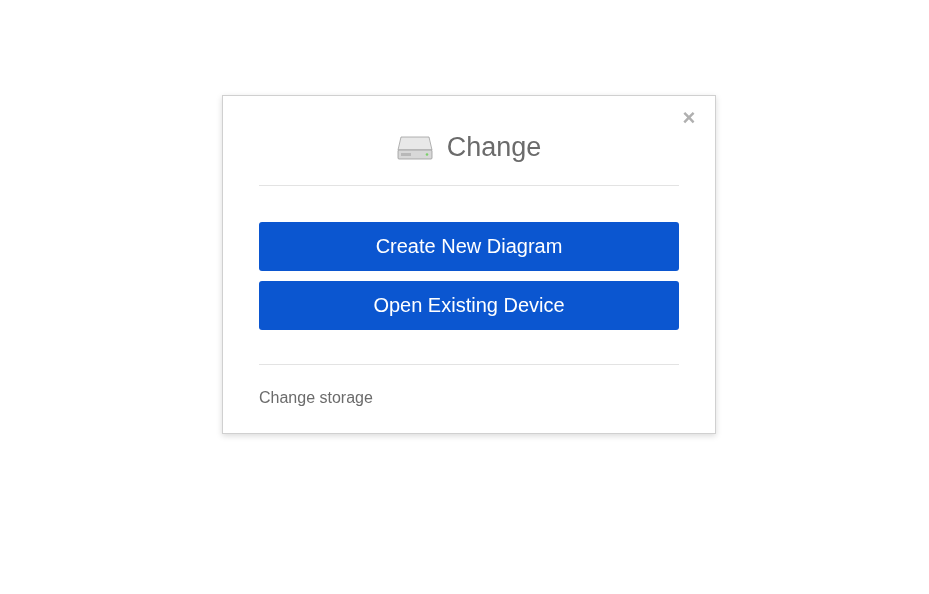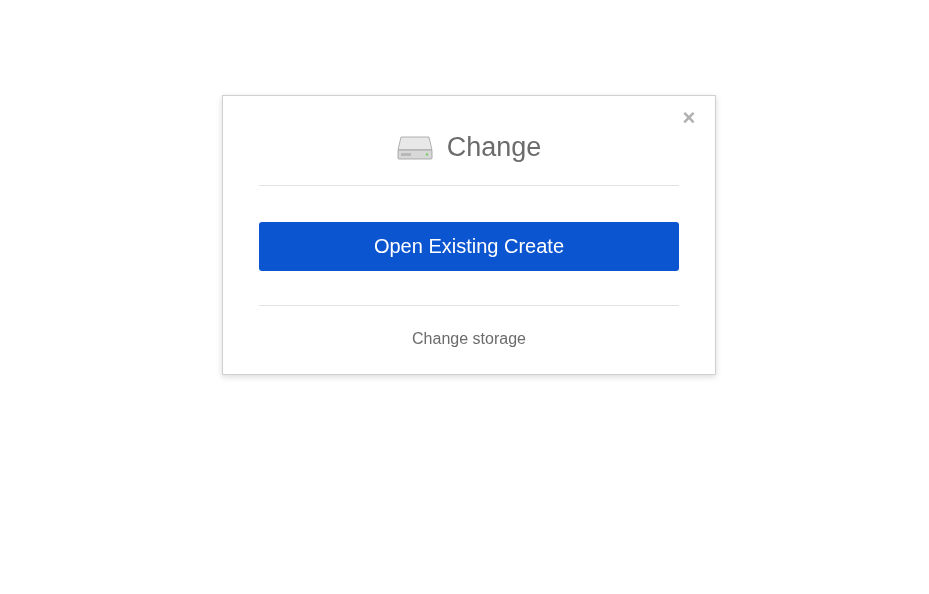--- a/index.html
+++ b/index.html
@@ -69,21 +69,21 @@
       color: #ffffff;
       border: none;
       border-radius: 3px;
       font-size: 20px;
       font-weight: 400;
       padding: 13px 0;
       cursor: pointer;
       font-family: inherit;
     }
     .footer {
-      text-align: center;
+      text-align: left;
       padding-top: 24px;
     }
     .change-link {
       color: #6b6b6b;
       font-size: 16px;
       cursor: pointer;
     }
   </style>
 </head>
 <body>
@@ -100,20 +100,21 @@
         <path d="M 4 2 L 32 2 L 35 15 L 1 15 Z" fill="#e8e8e8" stroke="#a0a0a0" stroke-width="0.8"></path>
         <rect x="1" y="15" width="34" height="9" rx="1" fill="#d8d8d8" stroke="#999" stroke-width="0.8"></rect>
         <rect x="4" y="18" width="10" height="3" fill="#b8b8b8"></rect>
         <circle cx="30" cy="19.5" r="1.3" fill="#7bcf6b"></circle>
       </svg>
     </span>
     <span class="title">Change</span>
   </div>
 
   <div class="button-group">
-    <button class="primary-btn">Open Existing Create</button>
+    <button class="primary-btn">Create New Diagram</button>
+    <button class="primary-btn">Open Existing Device</button>
   </div>
 
   <div class="footer">
     <span class="change-link">Change storage</span>
   </div>
 
 </div>
 
 </body></html>

